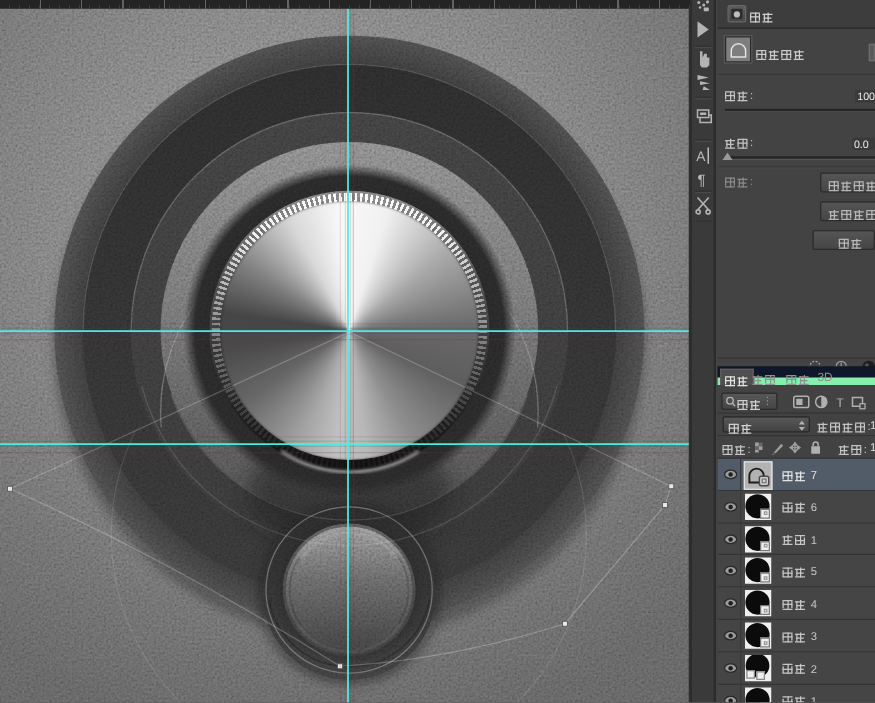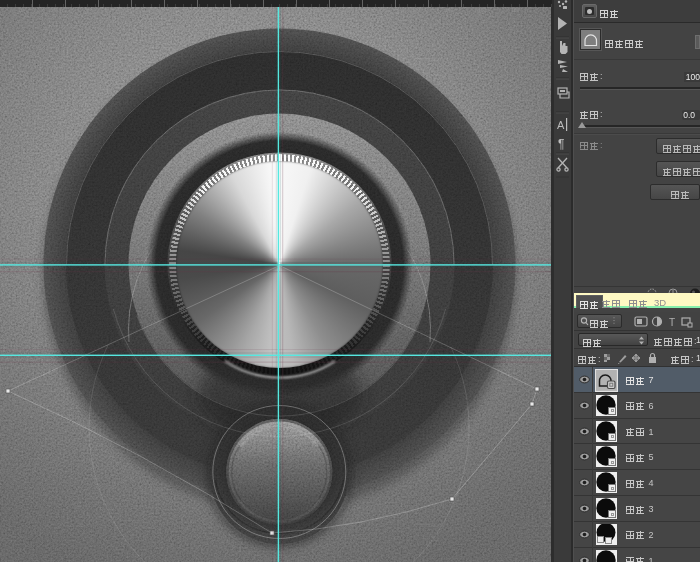--- a/index.html
+++ b/index.html
@@ -294,21 +294,21 @@
     <div style="position:absolute;left:0;top:286px;width:126px;height:11px;border-top:1px solid #353535;">
       <svg style="position:absolute;left:72px;top:1px" width="54" height="11" viewBox="0 0 54 11">
         <circle cx="6" cy="5" r="4" fill="none" stroke="#aaa" stroke-width="1" stroke-dasharray="1.5 1.2"></circle>
         <circle cx="27" cy="5" r="4" fill="none" stroke="#9a9a9a" stroke-width="1"></circle>
           <path d="M27,2 L27,7 M25,5.5 L27,7.5 L29,5.5" stroke="#9a9a9a" stroke-width="1" fill="none"></path>
         <circle cx="49" cy="5.5" r="5" fill="#1d1d1d"></circle>
           <circle cx="47.5" cy="4" r="1.5" fill="#555"></circle>
       </svg>
     </div>
 
-    <div style="position:absolute;left:0;top:293px;width:126px;height:15px;background:#fef9c3;border-bottom:2px solid #86efac;">
+    <div style="position:absolute;left:0;top:293px;width:126px;height:15px;background:#0f172a;border-bottom:6px solid #86efac;">
       <div style="position:absolute;left:2px;top:2px;width:27px;height:13px;background:#4f4f4f;border:1px solid #5e5e5e;border-bottom:none;color:#e4e4e4;padding:3px 0 0 3px;"><span class="zh"></span><span class="zh v2"></span></div>
       <div style="position:absolute;left:28px;top:5px;color:#8f8f8f;"><span class="zh v2"></span><span class="zh"></span></div>
       <div style="position:absolute;left:55px;top:5px;color:#8f8f8f;"><span class="zh"></span><span class="zh v2"></span></div>
       <div style="position:absolute;left:80px;top:4px;color:#8f8f8f;font-size:9.5px;">3D</div>
     </div>
 
     <div style="position:absolute;left:0;top:312px;width:126px;height:19px;background:#424242;border-bottom:1px solid #333;">
       <div style="position:absolute;left:3px;top:2px;width:45px;height:14px;background:linear-gradient(#575757,#454545);border:1px solid #2b2b2b;border-radius:2px;">
         <svg style="position:absolute;left:2px;top:2px" width="9" height="9">
             <circle cx="4" cy="3.5" r="2.6" fill="none" stroke="#b5b5b5" stroke-width="1.1"></circle>

